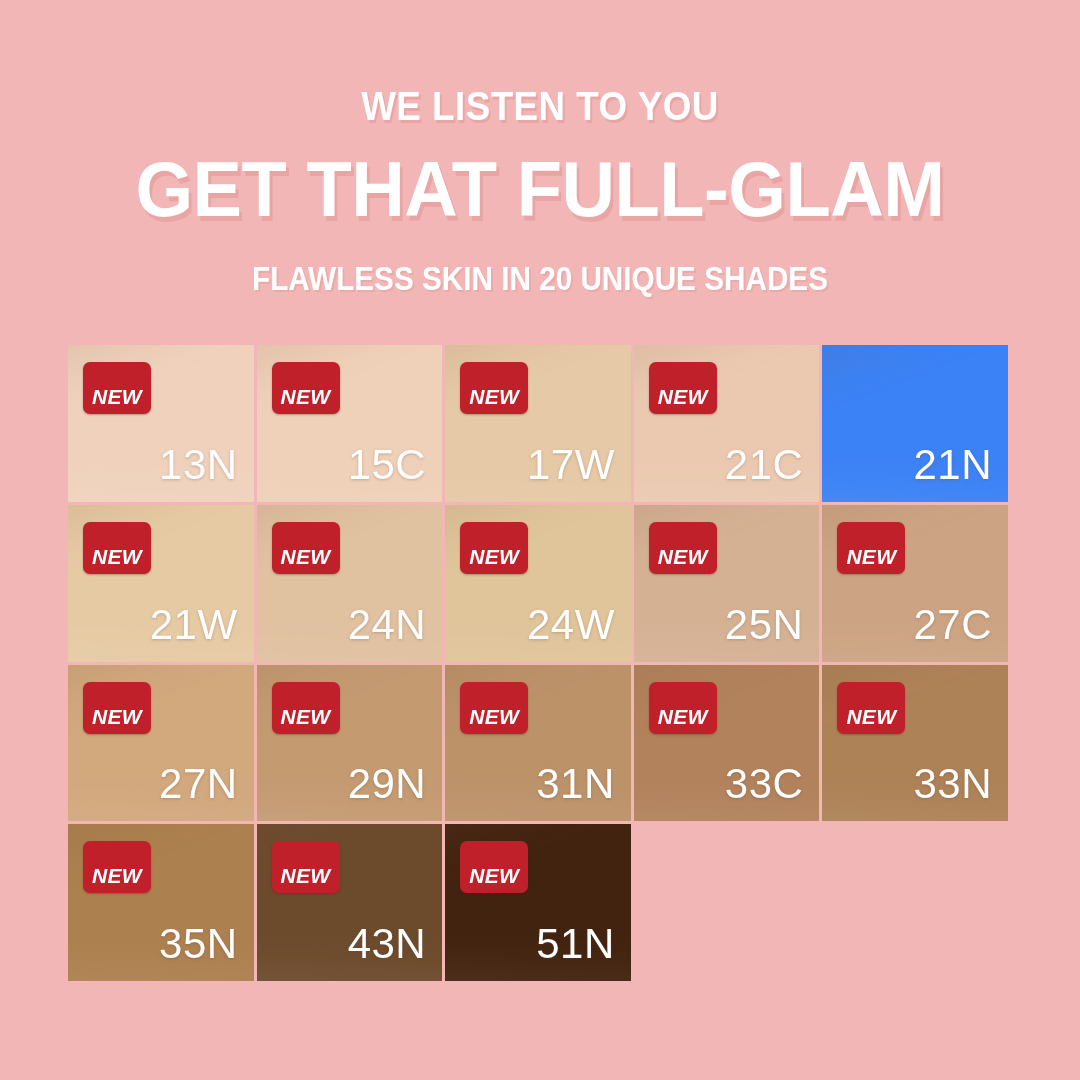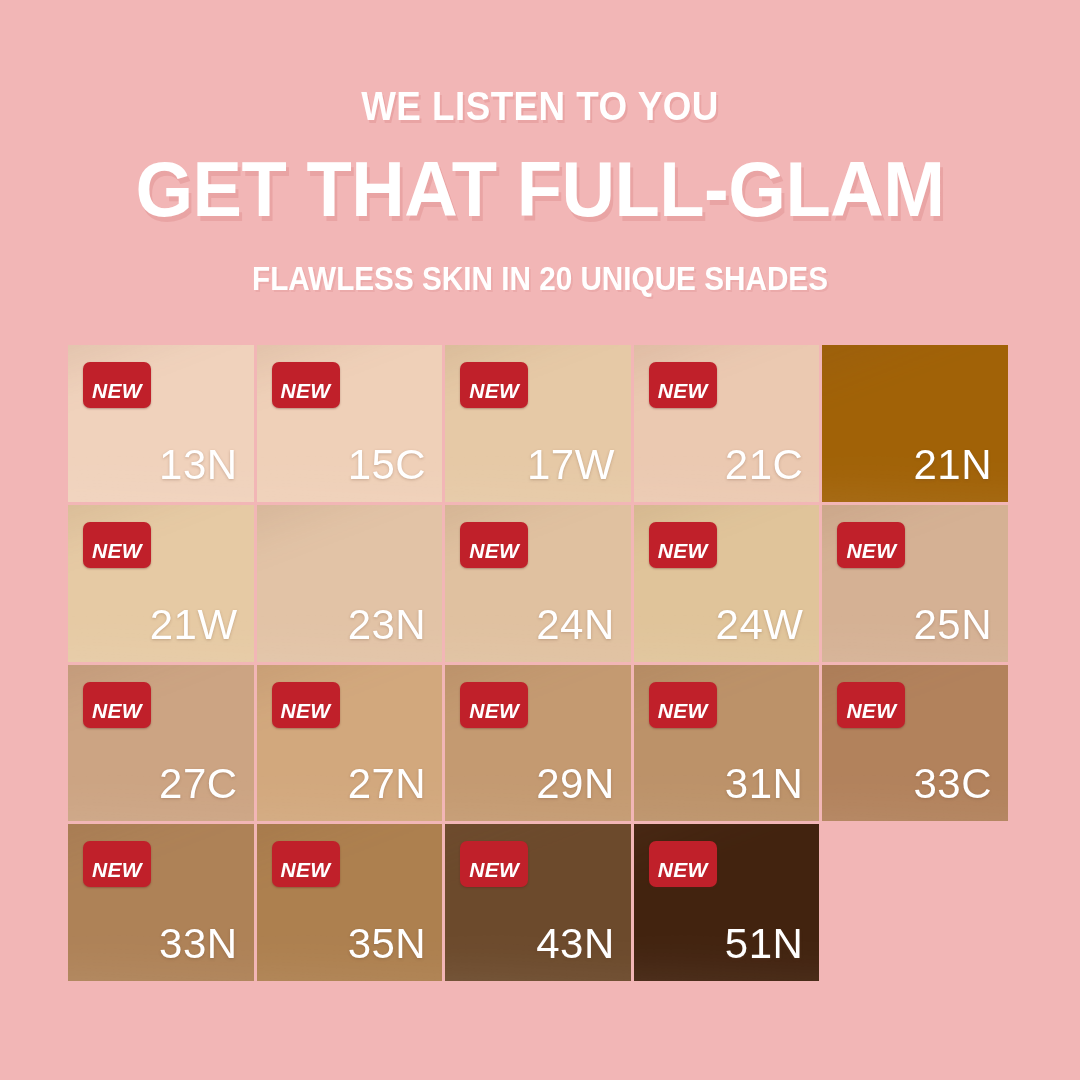--- a/index.html
+++ b/index.html
@@ -120,21 +120,21 @@
     left: 15px;
     top: 17px;
     z-index: 3;
     background: #C0202A;
     color: #FFFFFF;
     font-size: 21px;
     font-style: italic;
     font-weight: 700;
     letter-spacing: 0.3px;
     line-height: 1;
-    padding: 18px 9px 7px 9px;
+    padding: 24px 9px 7px 9px;
     border-radius: 7px;
     box-shadow: 0 1px 2px rgba(90, 25, 25, 0.35);
   }
 
   .shade-label {
     position: absolute;
     right: 16px;
     bottom: 16px;
     z-index: 3;
     color: #FFFFFF;
@@ -164,30 +164,27 @@
       <span class="shade-label">15C</span>
     </div>
     <div class="shade-cell" style="background: rgb(230, 201, 166);">
       <span class="new-badge">NEW</span>
       <span class="shade-label">17W</span>
     </div>
     <div class="shade-cell" style="background: rgb(235, 201, 177);">
       <span class="new-badge">NEW</span>
       <span class="shade-label">21C</span>
     </div>
-    <div class="shade-cell" style="background: #a16207;">
+    <div class="shade-cell" style="background: #3b82f6;">
       <span class="shade-label">21N</span>
     </div>
     <div class="shade-cell" style="background: rgb(230, 202, 164);">
       <span class="new-badge">NEW</span>
       <span class="shade-label">21W</span>
     </div>
-    <div class="shade-cell" style="background: rgb(226, 195, 166);">
-      <span class="shade-label">23N</span>
-    </div>
     <div class="shade-cell" style="background: rgb(224, 193, 160);">
       <span class="new-badge">NEW</span>
       <span class="shade-label">24N</span>
     </div>
     <div class="shade-cell" style="background: rgb(224, 196, 154);">
       <span class="new-badge">NEW</span>
       <span class="shade-label">24W</span>
     </div>
     <div class="shade-cell" style="background: rgb(213, 177, 148);">
       <span class="new-badge">NEW</span>

